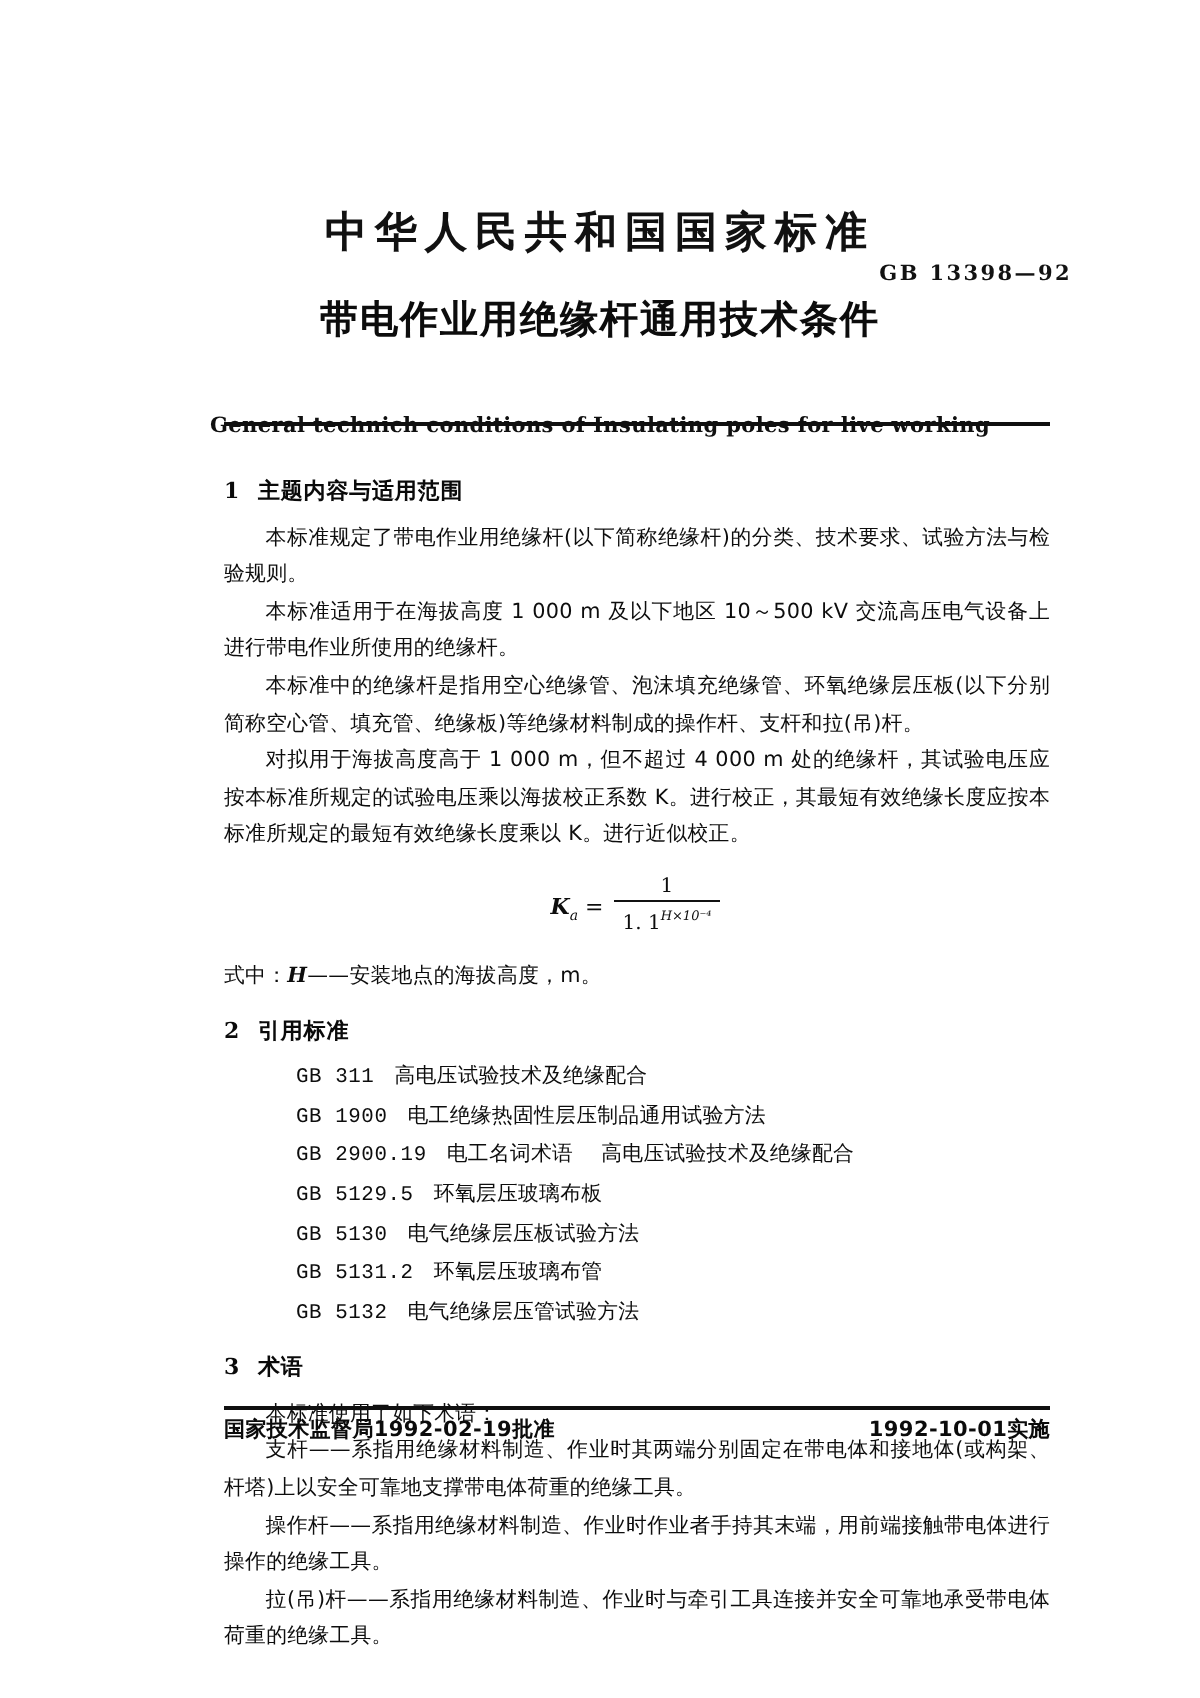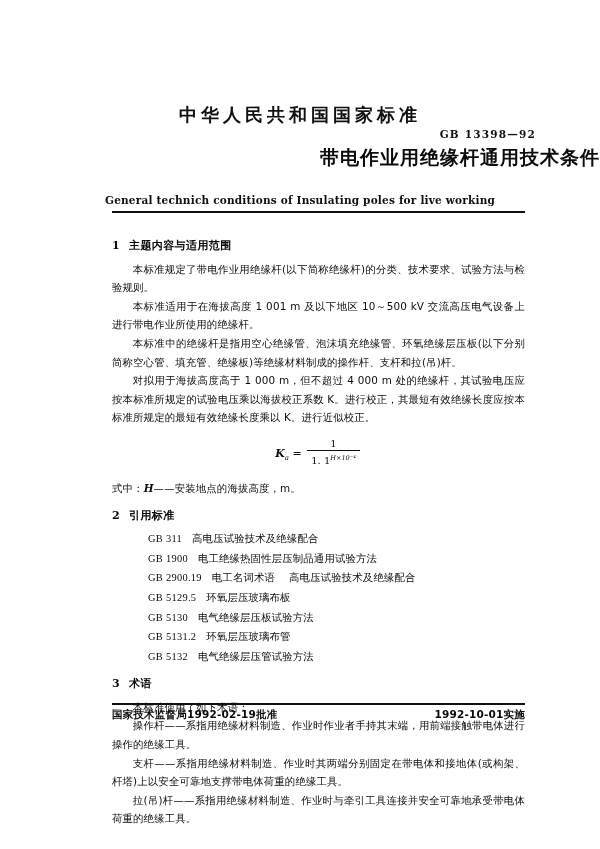--- a/index.html
+++ b/index.html
@@ -27,54 +27,54 @@
 
   
   .header-block {
     position: absolute;
     left: 0;
     top: 104px;
     width: 600px;
   }
   .national-title {
     text-align: center;
-    font-size: 18px;
+    font-size: 21px;
     font-weight: bold;
     letter-spacing: 4px;
     line-height: 1.2;
     color: #111;
   }
   .title-row {
     position: relative;
     margin-top: 20px;
     height: 34px;
   }
   .main-title {
-    text-align: right;
+    text-align: center;
     font-size: 19px;
     font-weight: bold;
     letter-spacing: 1px;
     line-height: 1.25;
     color: #0c0c0c;
   }
   .gb-number {
     position: absolute;
     right: 64px;
     top: -18px;
     font-size: 10.5px;
     font-weight: bold;
     letter-spacing: 1.2px;
     font-family: "DejaVu Serif", "Liberation Serif", serif;
     color: #121212;
     white-space: nowrap;
     text-align: center;
   }
   .en-title {
     text-align: center;
-    margin-top: 14px;
+    margin-top: 24px;
     font-size: 10.5px;
     font-weight: bold;
     font-family: "DejaVu Serif", "Liberation Serif", serif;
     letter-spacing: 0.2px;
     color: #101010;
   }
 
   .rule-top {
     position: absolute;
     left: 112px;
@@ -182,21 +182,21 @@
     list-style: none;
   }
   .std-list li {
     margin: 0;
     padding-left: 36px;
     font-size: 10.4px;
     line-height: 18.6px;
     white-space: nowrap;
   }
   .std-code {
-    font-family: Liberation Serif, serif;
+    font-family: Liberation Mono, monospace;
     letter-spacing: 0.3px;
   }
   .std-name {
     margin-left: 10px;
     letter-spacing: 0.15px;
   }
   .std-name2 {
     margin-left: 14px;
     letter-spacing: 0.15px;
   }
@@ -248,21 +248,21 @@
   <div class="rule-top"></div>
 
   <div class="body-block">
 
 
     <div class="sec-head">
       <span class="num">1</span><span>主题内容与适用范围</span>
     </div>
 
     <p class="para">本标准规定了带电作业用绝缘杆(以下简称绝缘杆)的分类、技术要求、试验方法与检验规则。</p>
-    <p class="para">本标准适用于在海拔高度 1 001 m 及以下地区 10～500 kV 交流高压电气设备上进行带电作业所使用的绝缘杆。</p>
+    <p class="para">本标准适用于在海拔高度 1 000 m 及以下地区 10～500 kV 交流高压电气设备上进行带电作业所使用的绝缘杆。</p>
     <p class="para">本标准中的绝缘杆是指用空心绝缘管、泡沫填充绝缘管、环氧绝缘层压板(以下分别简称空心管、填充管、绝缘板)等绝缘材料制成的操作杆、支杆和拉(吊)杆。</p>
     <p class="para">对拟用于海拔高度高于 1 000 m，但不超过 4 000 m 处的绝缘杆，其试验电压应按本标准所规定的试验电压乘以海拔校正系数 K。进行校正，其最短有效绝缘长度应按本标准所规定的最短有效绝缘长度乘以 K。进行近似校正。</p>
 
     <div class="formula-wrap">
       <span class="formula"><span class="var">K</span><sub>a</sub>&nbsp;<span>=</span>&nbsp;<span class="frac"><span class="num-part">1</span><span class="den-part"><span>1. 1</span><sup>H×10⁻⁴</sup></span></span></span>
     </div>
 
     <p class="para where-line"><span>式中：</span><span class="ital">H</span><span>——</span><span>安装地点的海拔高度，m。</span></p>
 
     <div class="sec-head">
@@ -291,22 +291,22 @@
       <li>
         <span class="std-code">GB 5132</span><span class="std-name">电气绝缘层压管试验方法</span>
       </li>
     </ul>
 
     <div class="sec-head">
       <span class="num">3</span><span>术语</span>
     </div>
 
     <p class="para">本标准使用了如下术语：</p>
+    <p class="para">支杆——系指用绝缘材料制造、作业时其两端分别固定在带电体和接地体(或构架、杆塔)上以安全可靠地支撑带电体荷重的绝缘工具。</p>
     <p class="para">操作杆——系指用绝缘材料制造、作业时作业者手持其末端，用前端接触带电体进行操作的绝缘工具。</p>
-    <p class="para">支杆——系指用绝缘材料制造、作业时其两端分别固定在带电体和接地体(或构架、杆塔)上以安全可靠地支撑带电体荷重的绝缘工具。</p>
     <p class="para">拉(吊)杆——系指用绝缘材料制造、作业时与牵引工具连接并安全可靠地承受带电体荷重的绝缘工具。</p>
 
   </div>
 
   <div class="rule-bottom"></div>
 
   <div class="footer">
     <span class="approve">国家技术监督局1992-02-19批准</span>
     <span class="effective">1992-10-01实施</span>
   </div>

